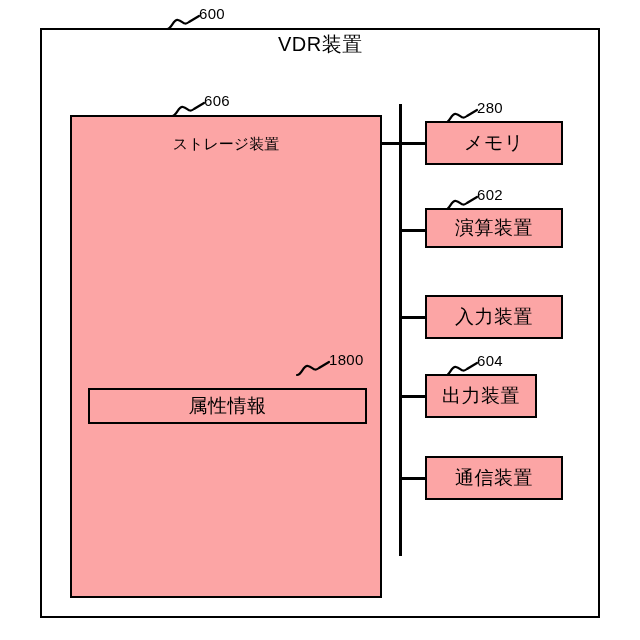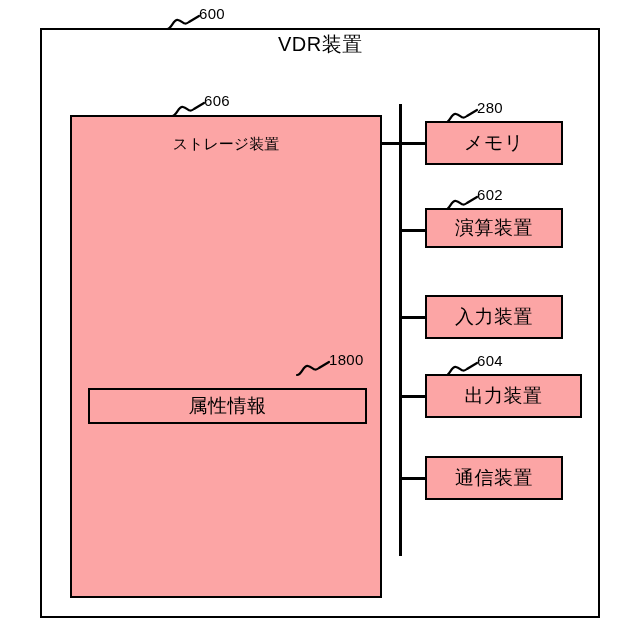--- a/index.html
+++ b/index.html
@@ -163,21 +163,21 @@
   <div class="box" style="left:425px; top:295px; width:138px; height:44px;">
     <div class="box-label">入力装置</div>
   </div>
 
   <div class="ref" style="left:444px; top:353px;">
     <svg viewBox="0 0 34 16">
       <path d="M1 15 C 6 15, 7 5, 12 6 C 17 7, 18 12, 23 8 L 33 2" fill="none" stroke="#000000" stroke-width="2.2" stroke-linecap="round"></path>
     </svg>
     <span class="num">604</span>
   </div>
-  <div class="box" style="left:425px; top:374px; width:157px; height:44px;">
+  <div class="box" style="left:425px; top:374px; width:112px; height:44px;">
     <div class="box-label">出力装置</div>
   </div>
 
   <div class="box" style="left:425px; top:456px; width:138px; height:44px;">
     <div class="box-label">通信装置</div>
   </div>
 
 </div>
 
 </body></html>

